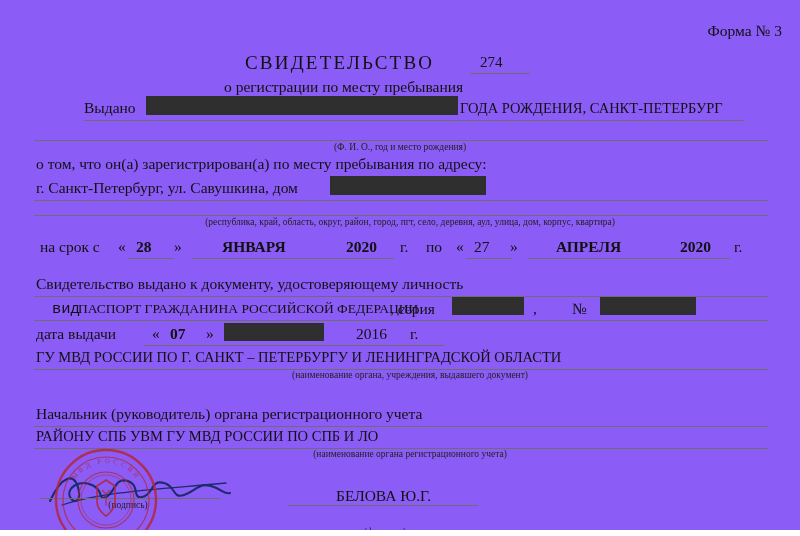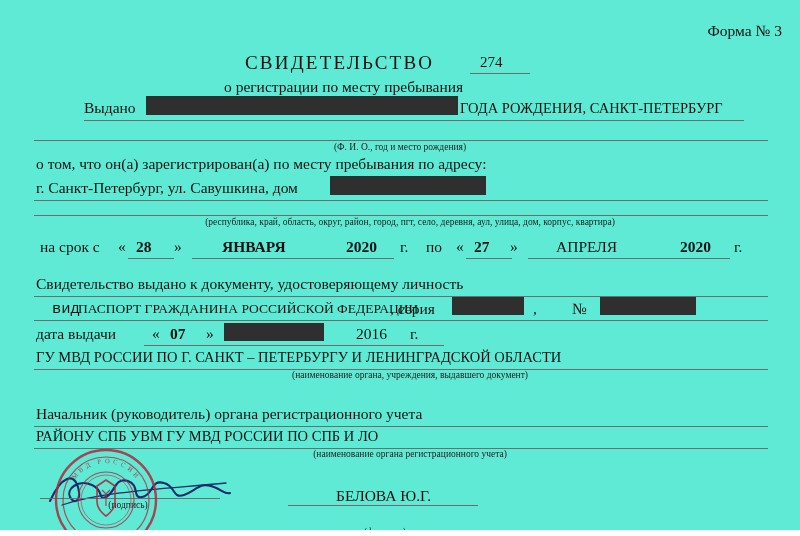--- a/index.html
+++ b/index.html
@@ -12,21 +12,21 @@
     height: 536px;
     position: relative;
     font-family: "Liberation Serif", serif;
     color: #111;
     overflow: hidden;
   }
 
   .page {
     position: absolute;
     inset: 0;
-    background: #5eead4;
+    background: #8b5cf6;
   }
   .line {
     position: absolute;
     border-bottom: 1px solid #6d6d6d;
     height: 0;
   }
   .redact {
     position: absolute;
     background: #2f2f2f;
   }
@@ -113,23 +113,23 @@
     font-size: 15.5px;
   }
   #q1 { left: 118px; top: 238px; font-size: 15.5px; }
   #day1 { left: 136px; top: 238px; font-size: 15.5px; font-weight: bold; }
   #q2 { left: 174px; top: 238px; font-size: 15.5px; }
   #month1 { left: 222px; top: 238px; font-size: 15.5px; font-weight: bold; }
   #year1 { left: 346px; top: 238px; font-size: 15.5px; font-weight: bold; }
   #g1 { left: 400px; top: 238px; font-size: 15.5px; }
   #po { left: 426px; top: 238px; font-size: 15.5px; }
   #q3 { left: 456px; top: 238px; font-size: 15.5px; }
-  #day2 { left: 474px; top: 238px; font-size: 15.5px; font-weight: bold; }
+  #day2 { left: 474px; top: 238px; font-size: 15.5px; font-weight: normal; }
   #q4 { left: 510px; top: 238px; font-size: 15.5px; }
-  #month2 { left: 556px; top: 238px; font-size: 15.5px; font-weight: normal; }
+  #month2 { left: 556px; top: 238px; font-size: 15.5px; font-weight: bold; }
   #year2 { left: 680px; top: 238px; font-size: 15.5px; font-weight: bold; }
   #g2 { left: 734px; top: 238px; font-size: 15.5px; }
 
   .u-day1 { left: 128px; top: 258px; width: 46px; }
   .u-month1 { left: 192px; top: 258px; width: 146px; }
   .u-year1 { left: 338px; top: 258px; width: 56px; }
   .u-day2 { left: 466px; top: 258px; width: 46px; }
   .u-month2 { left: 528px; top: 258px; width: 146px; }
   .u-year2 { left: 674px; top: 258px; width: 56px; }
 

